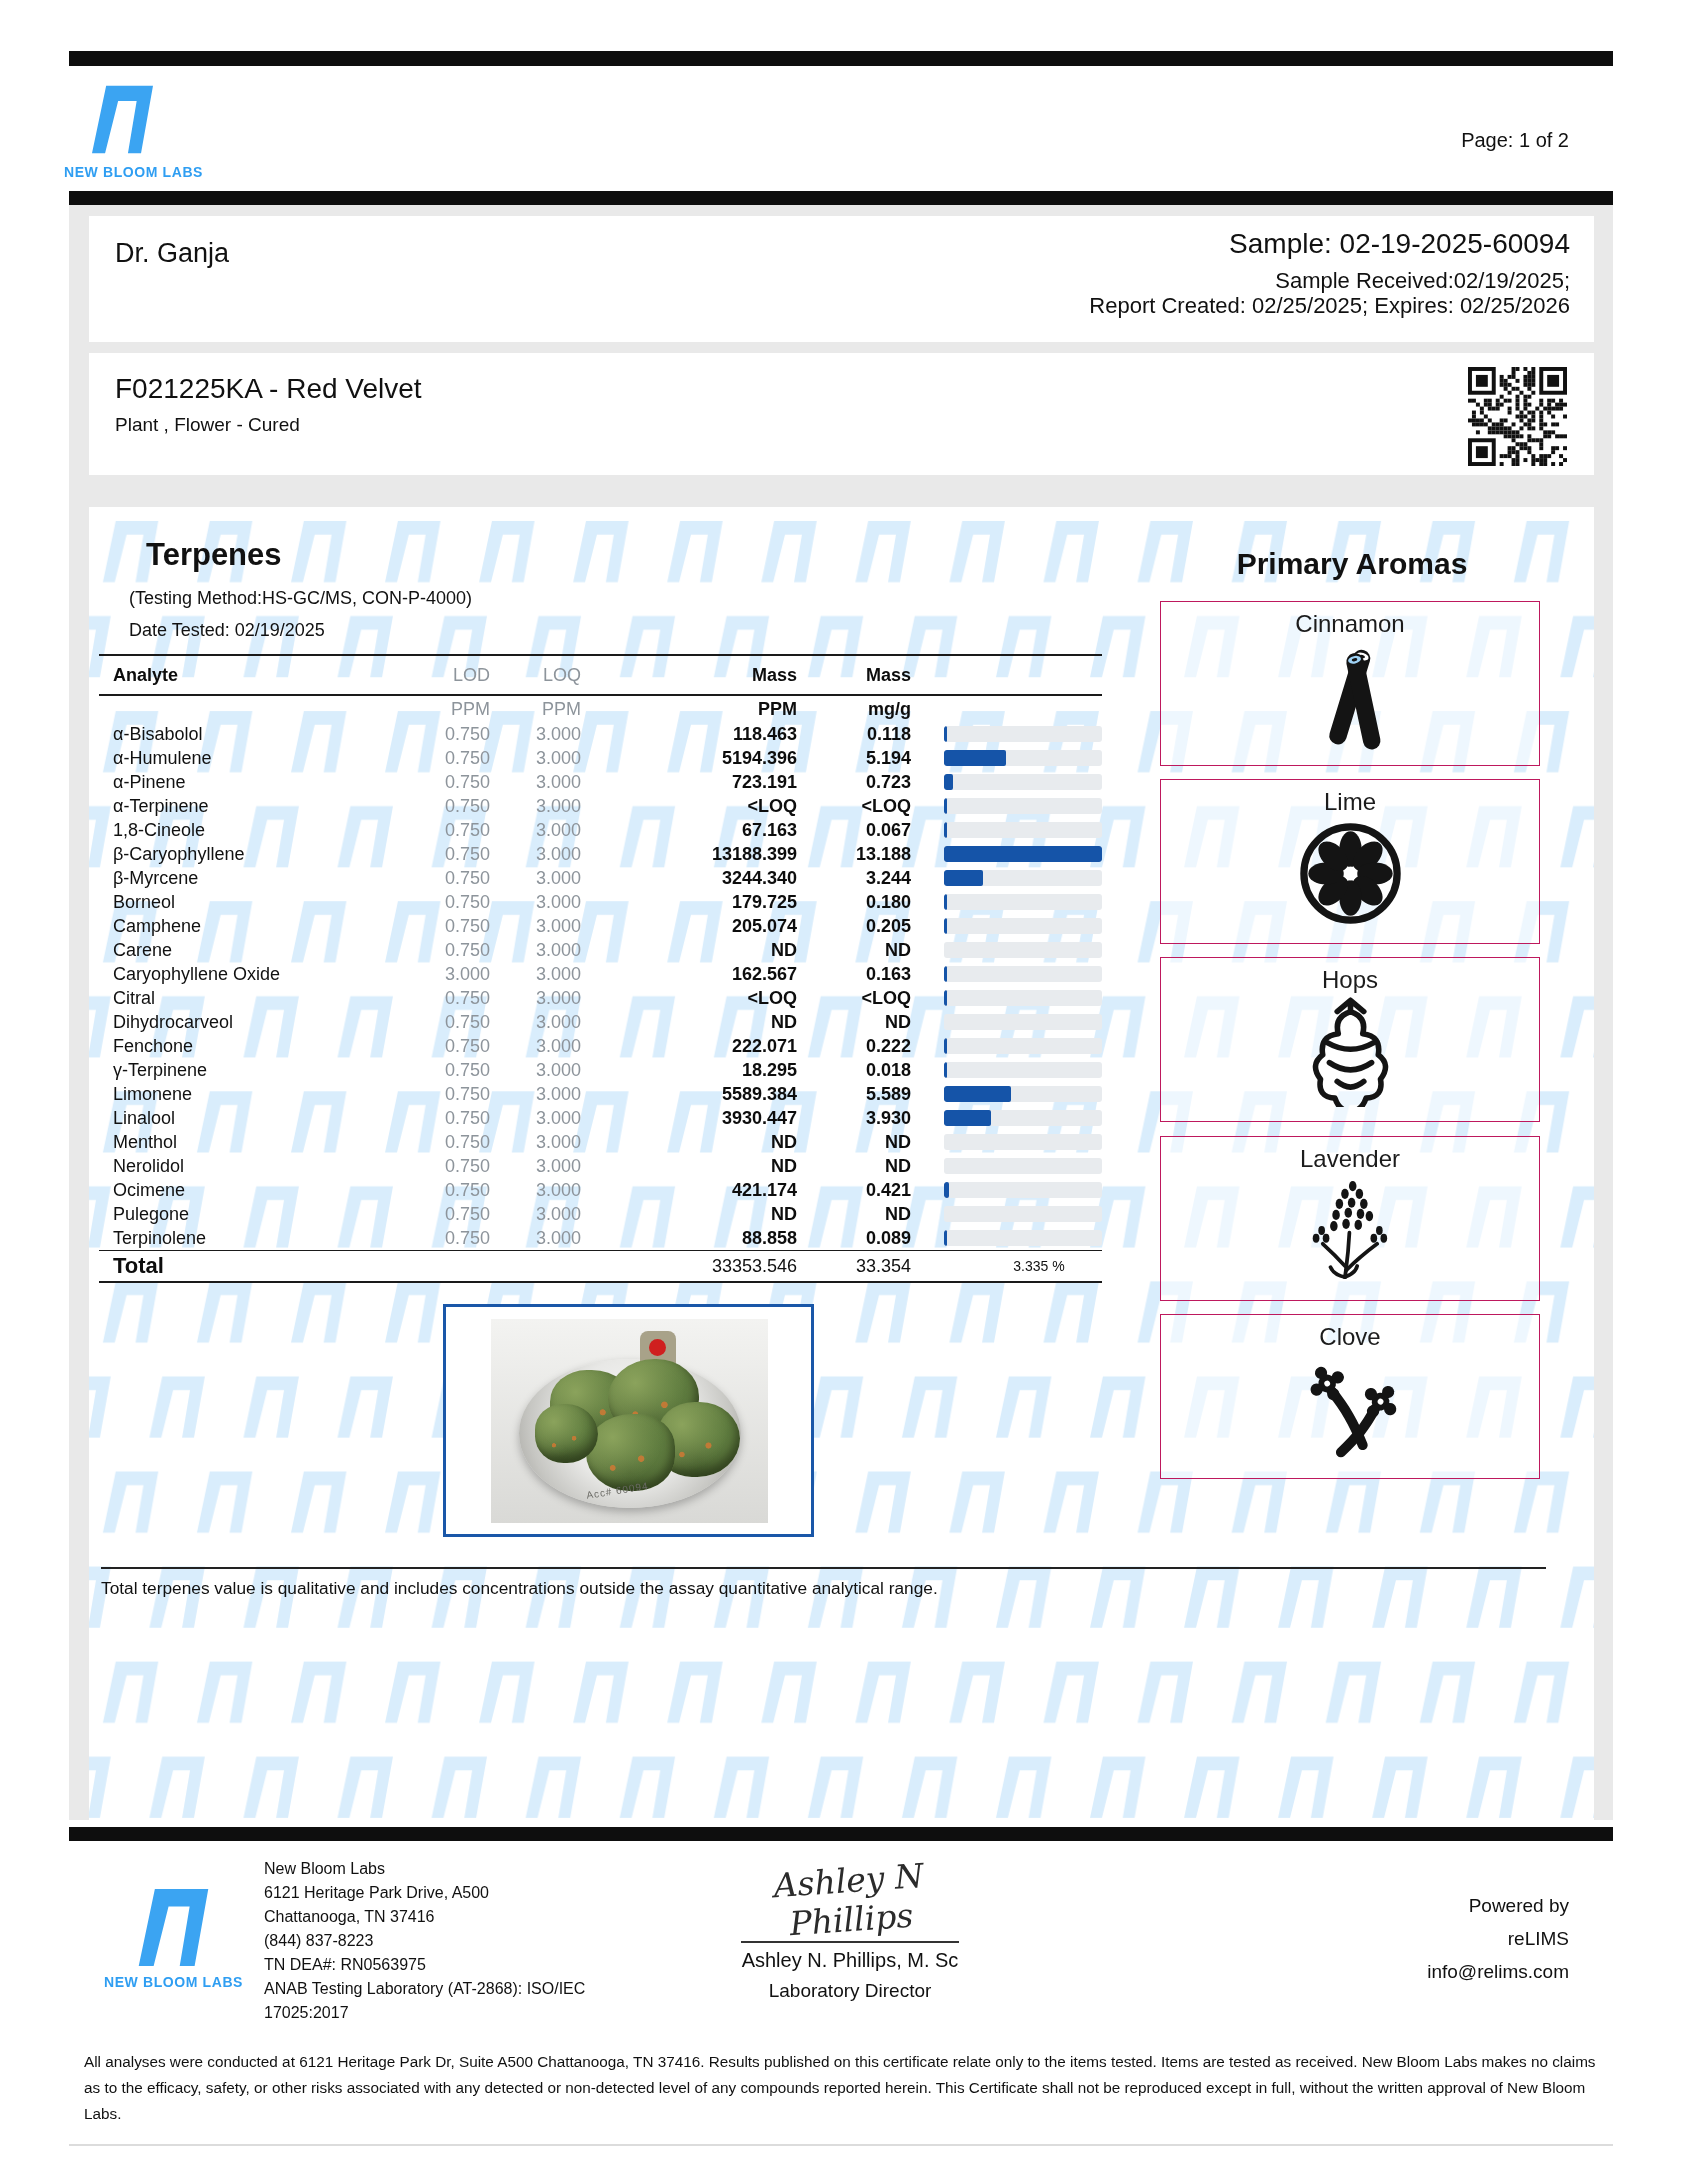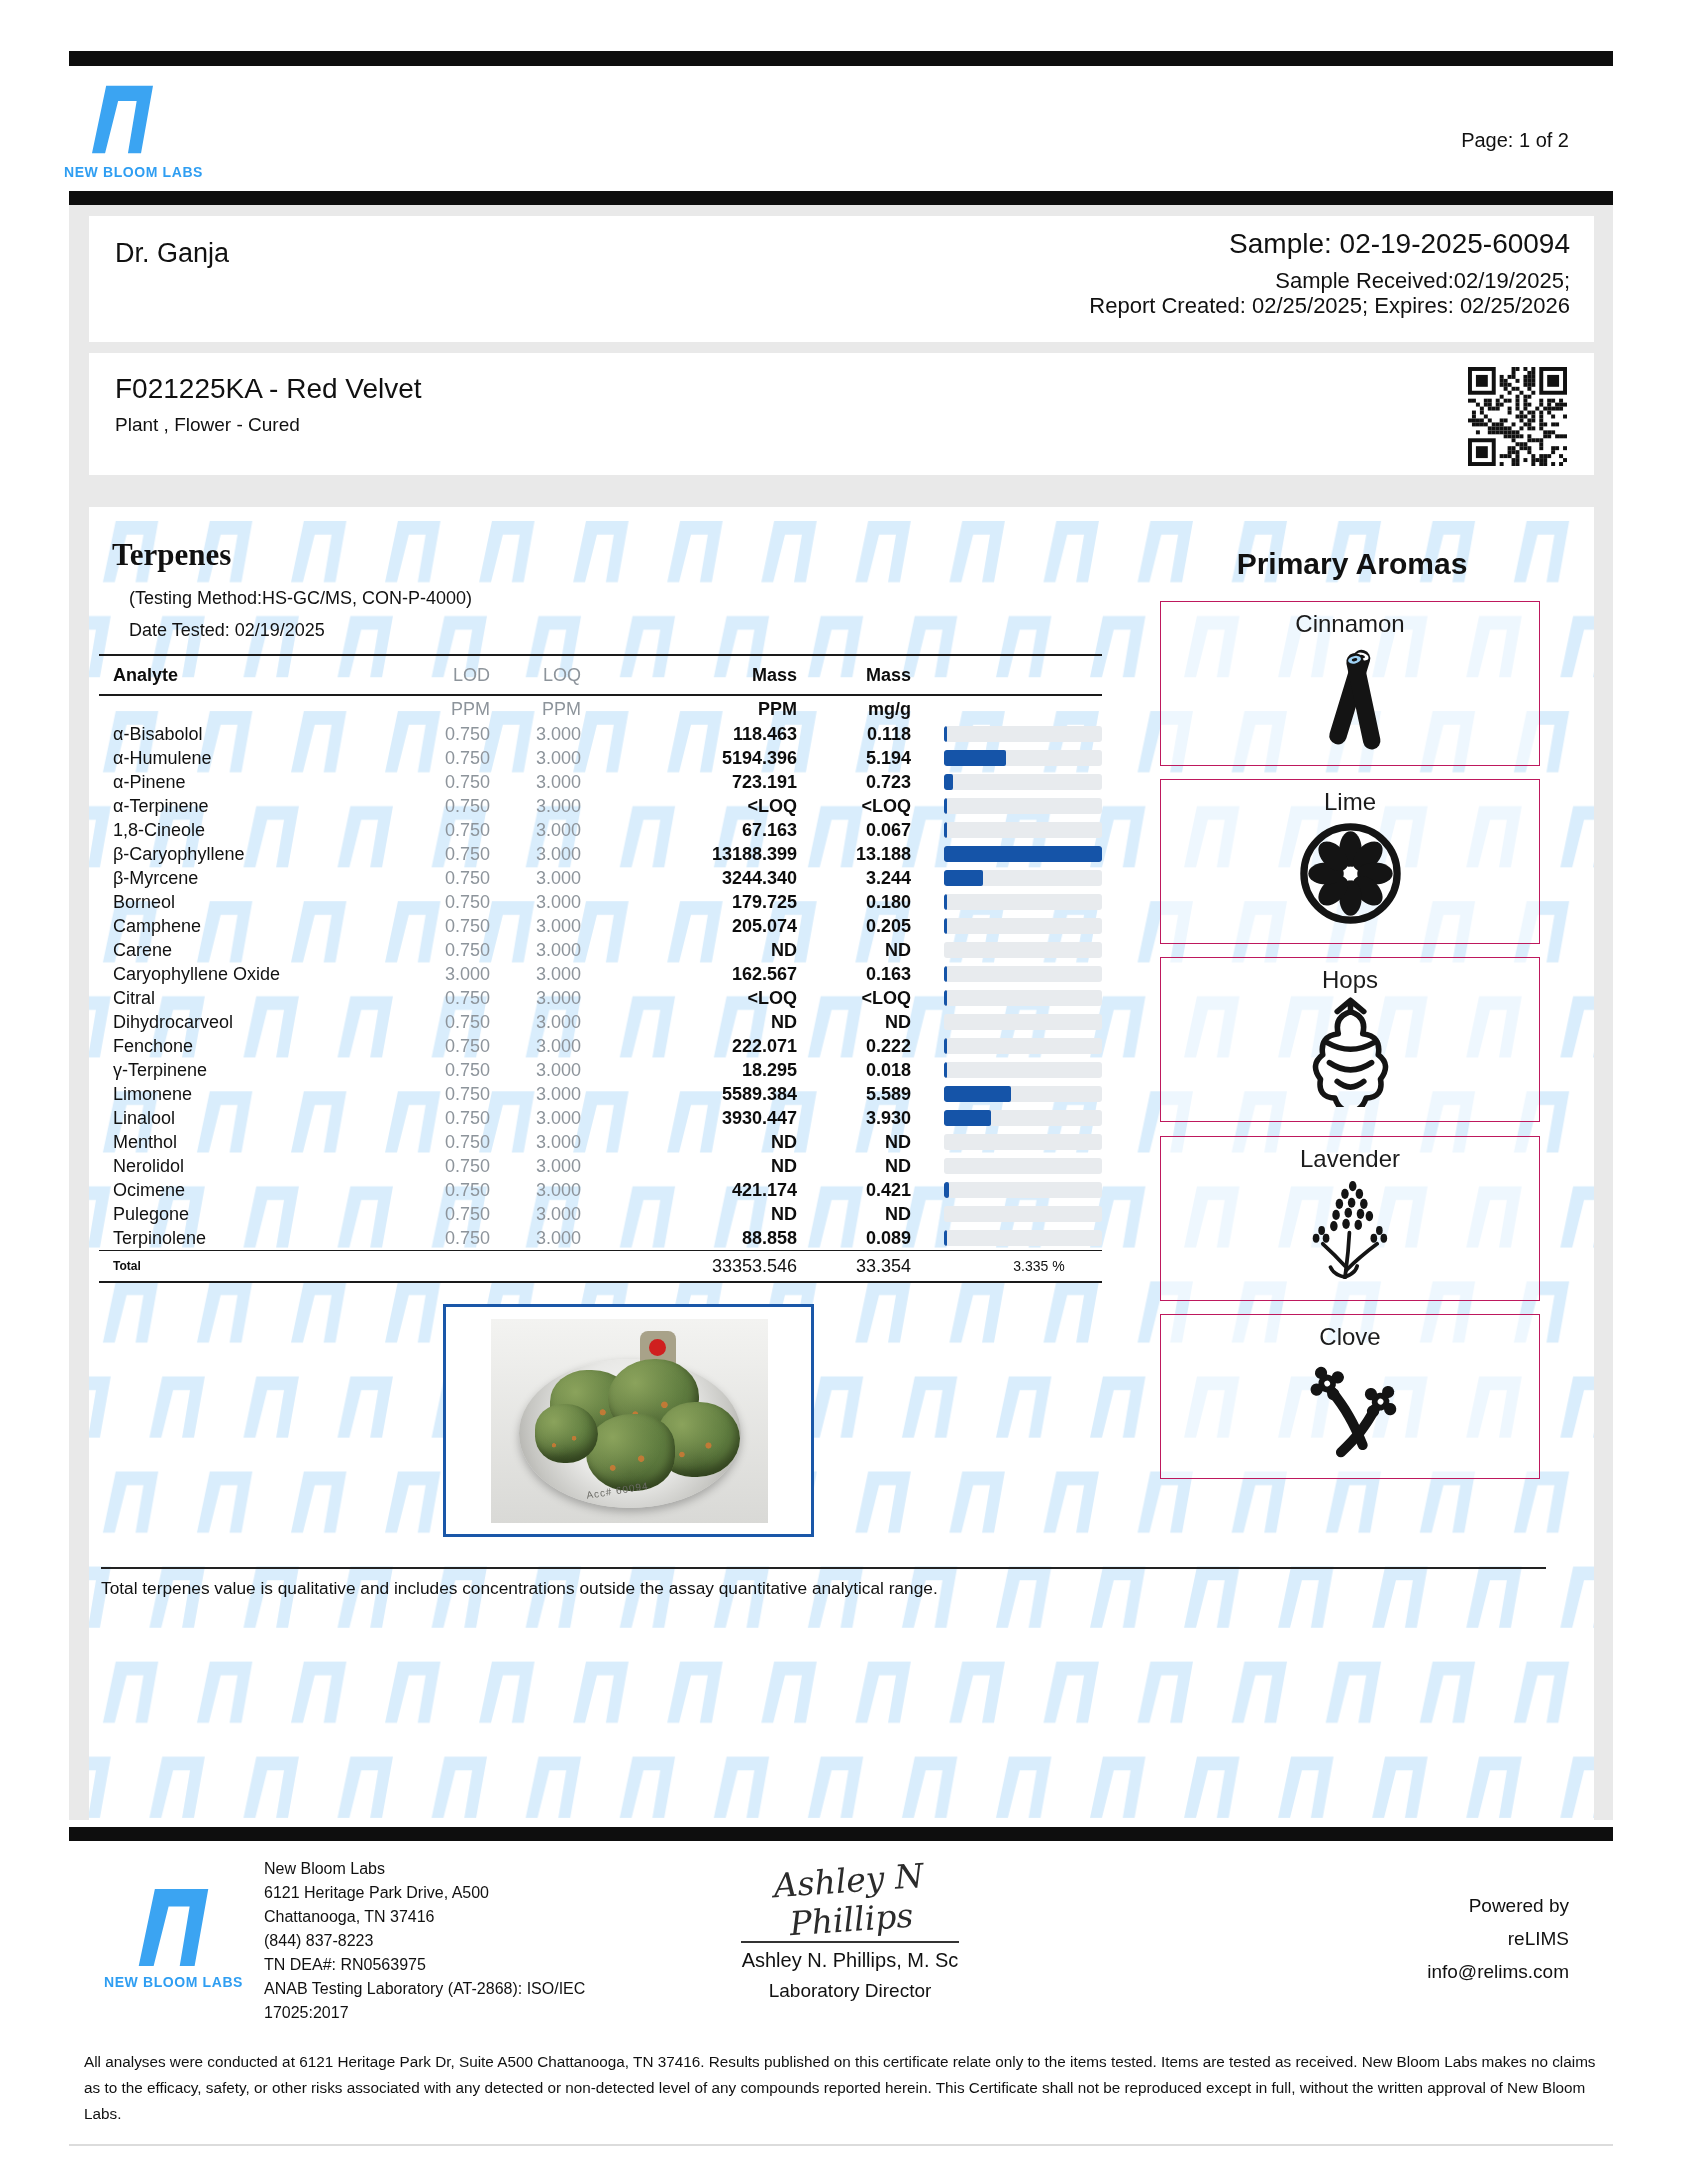--- a/index.html
+++ b/index.html
@@ -20,21 +20,21 @@
   .client-name{position:absolute;left:26px;top:22px;font-size:27px;}
   .sample-right{position:absolute;right:24px;top:12px;text-align:right;}
   .sample-id{font-size:28px;margin-bottom:8px;}
   .sample-meta{font-size:22px;line-height:25px;}
   .sample-name{position:absolute;left:26px;top:20px;font-size:28px;}
   .sample-type{position:absolute;left:26px;top:61px;font-size:19px;}
   .qr{position:absolute;left:1379px;top:14px;width:99px;height:99px;}
   
   .wm{position:absolute;left:0;top:0;width:100%;height:100%;}
   
-  .t-title{position:absolute;left:23px;top:30px;font-size:31px;font-weight:bold;font-family:Liberation Serif, serif;}
+  .t-title{position:absolute;left:57px;top:30px;font-size:31px;font-weight:bold;}
   .t-method{position:absolute;left:40px;top:81px;font-size:18px;}
   .t-date{position:absolute;left:40px;top:113px;font-size:18px;}
   .tablewrap{position:absolute;left:10px;top:147px;width:1003px;}
   .hr{height:0;border-top:2px solid #1a1a1a;}
   .trow{display:grid;grid-template-columns:292px 99px 91px 216px 114px 33px 158px;align-items:center;height:24px;position:relative;}
   .hrow{height:38px;}
   .urow{height:26px;}
   .c1{padding-left:14px;text-align:left;font-size:18px;}
   .c2,.c3,.c4,.c5{text-align:right;font-size:18px;}
   .gray{color:#8d949b;}
@@ -595,21 +595,21 @@
     <div class="c4 bold">88.858</div>
     <div class="c5 bold">0.089</div>
     <div></div>
     <div class="track">
       <div class="fill" style="width: 1.6%;"></div>
     </div>
   </div>
         </div>
       <div class="hr" style="border-top-width:1px"></div>
       <div class="trow totrow">
-        <div class="c1 bold" style="font-size:12px">Total</div>
+        <div class="c1 bold" style="font-size:22px">Total</div>
         <div class="c2"></div>
           <div class="c3"></div>
         <div class="c4">33353.546</div>
         <div class="c5">33.354</div>
         <div></div>
         <div class="pct">3.335 %</div>
       </div>
       <div class="hr"></div>
     </div>
 

